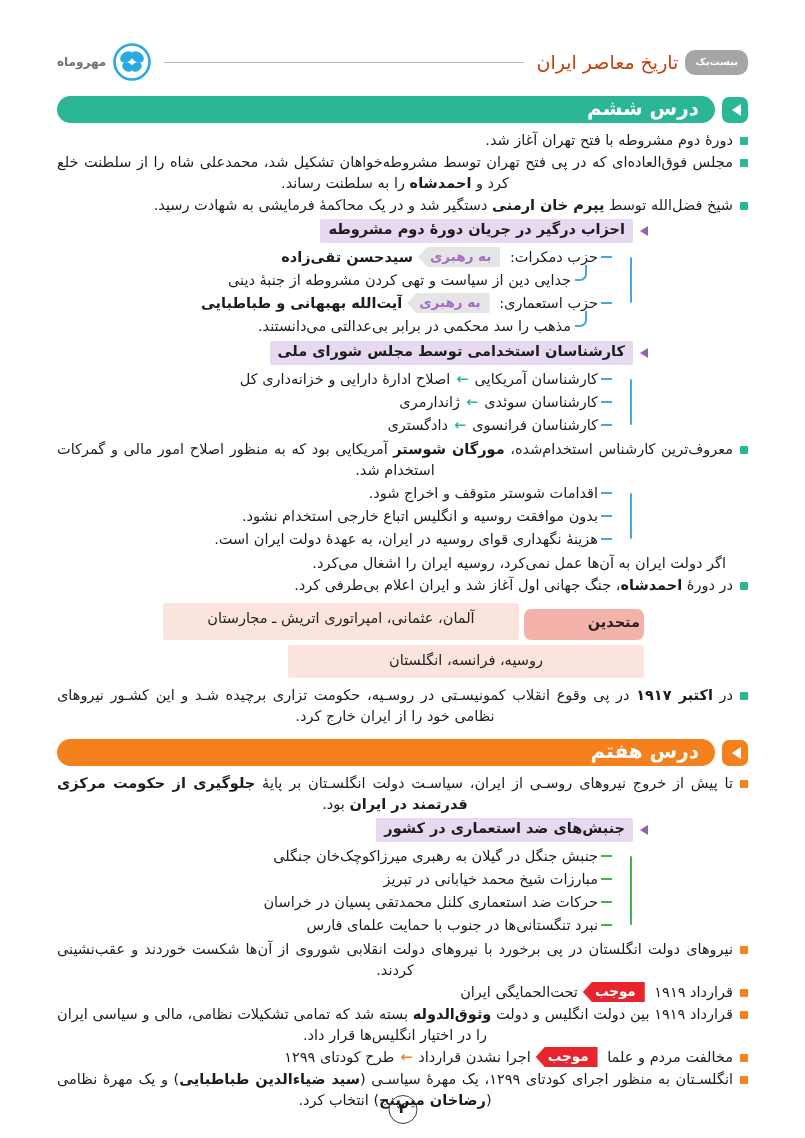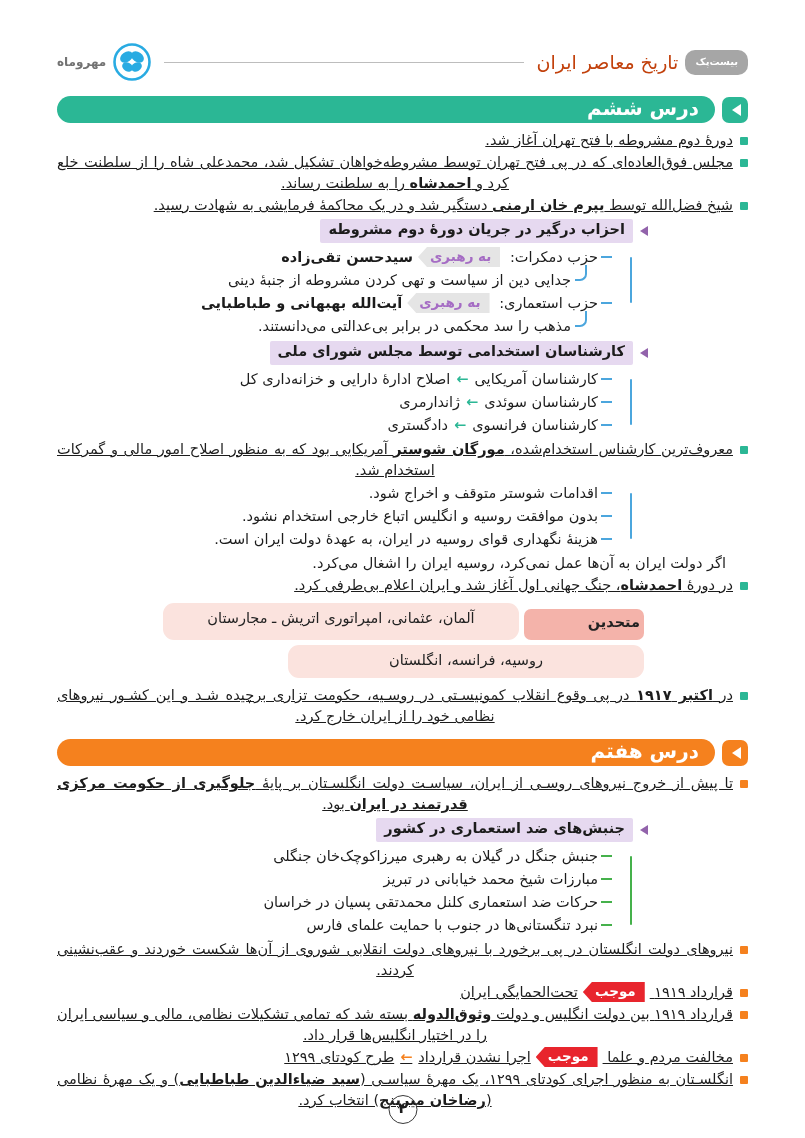--- a/index.html
+++ b/index.html
@@ -20,21 +20,21 @@
   .lesson{--accent:#2bb795;}
   .lesson-bar{display:flex;align-items:center;gap:7px;margin:12px 0 7px;}
   .bar-icon{flex:none;width:26px;height:26px;background:var(--accent);border-radius:7px;
             display:flex;align-items:center;justify-content:center;}
   .bar-tri{width:0;height:0;border-top:6px solid transparent;border-bottom:6px solid transparent;
            border-right:9px solid #fff;margin-left:2px;}
   .bar-pill{flex:1;height:27px;background:var(--accent);border-radius:14px;
             display:flex;align-items:center;}
   .bar-title{color:#fff;font-weight:bold;font-size:20px;padding:0 16px 3px 0;}
   
-  .bullet-row{display:flex;gap:7px;margin:1px 0;text-decoration:underline;}
+  .bullet-row{display:flex;gap:7px;margin:1px 0;}
   .sq{flex:none;width:8px;height:8px;margin-top:7px;background:var(--accent);border-radius:1px;}
   .para{flex:1;text-align:right;}
   .para.ml{text-align:justify;text-align-last:center;}
   .plain-row{margin:1px 22px 1px 0;text-align:right;}
   .seg.b{font-weight:bold;}
   
   .sub-row{display:flex;align-items:center;gap:7px;margin:3px 100px 3px 0;}
   .tri{flex:none;width:0;height:0;border-top:5px solid transparent;border-bottom:5px solid transparent;
        border-right:8px solid #9263ab;}
   .sub-label{background:#e6d9f0;color:#1c1c1c;font-weight:bold;padding:0 8px 3px;border-radius:2px;}
@@ -57,21 +57,21 @@
   .arrow{font-weight:bold;margin:0 6px;}
   .arrow::before{content:'\2190';}
   .arrow-teal{color:#2bb795;}
   .arrow-orange{color:#f5811e;}
   
   .t-wrap{margin:7px 104px 7px 0;}
   .t-row{display:flex;gap:5px;margin-bottom:5px;}
   .t-label{flex:none;width:112px;background:#f4b3aa;color:#222;font-weight:bold;
            text-align:right;padding:3px 4px 7px;border-radius:7px;margin-top:6px;}
   .t-value{flex:none;width:344px;background:#fbe3de;color:#222;
-           text-align:center;padding:5px 6px 7px;border-radius:11px;}
+           text-align:center;padding:5px 6px 7px;border-radius:3px;}
   
   .page-num{position:absolute;bottom:14px;left:50%;transform:translateX(-50%);
             width:29px;height:29px;border:1.5px solid #3a3a3a;border-radius:50%;
             display:flex;align-items:center;justify-content:center;
             font-weight:bold;font-size:15px;box-sizing:border-box;padding-bottom:2px;}
 </style>
 </head>
 <body>
 
 <div class="page">

